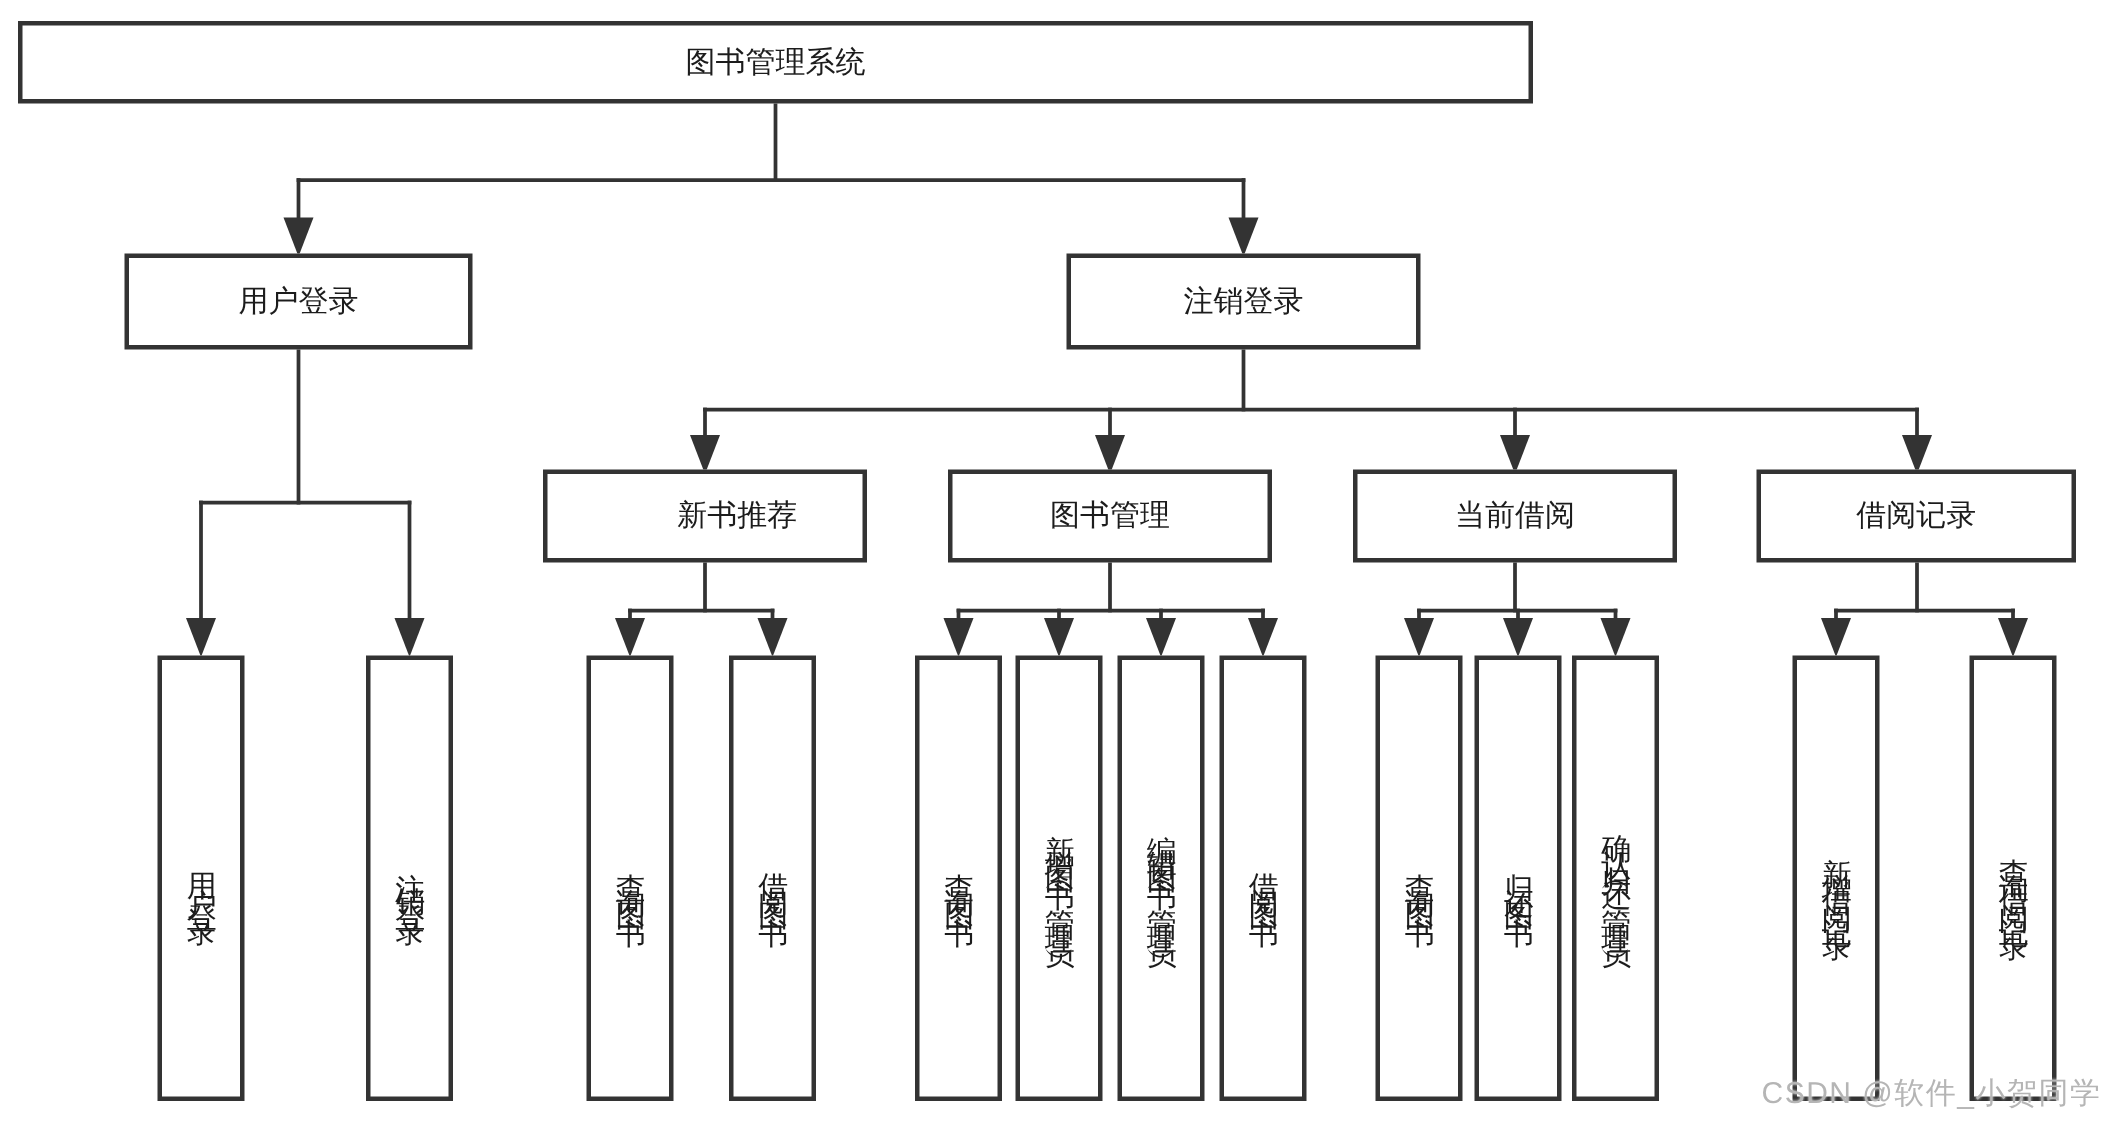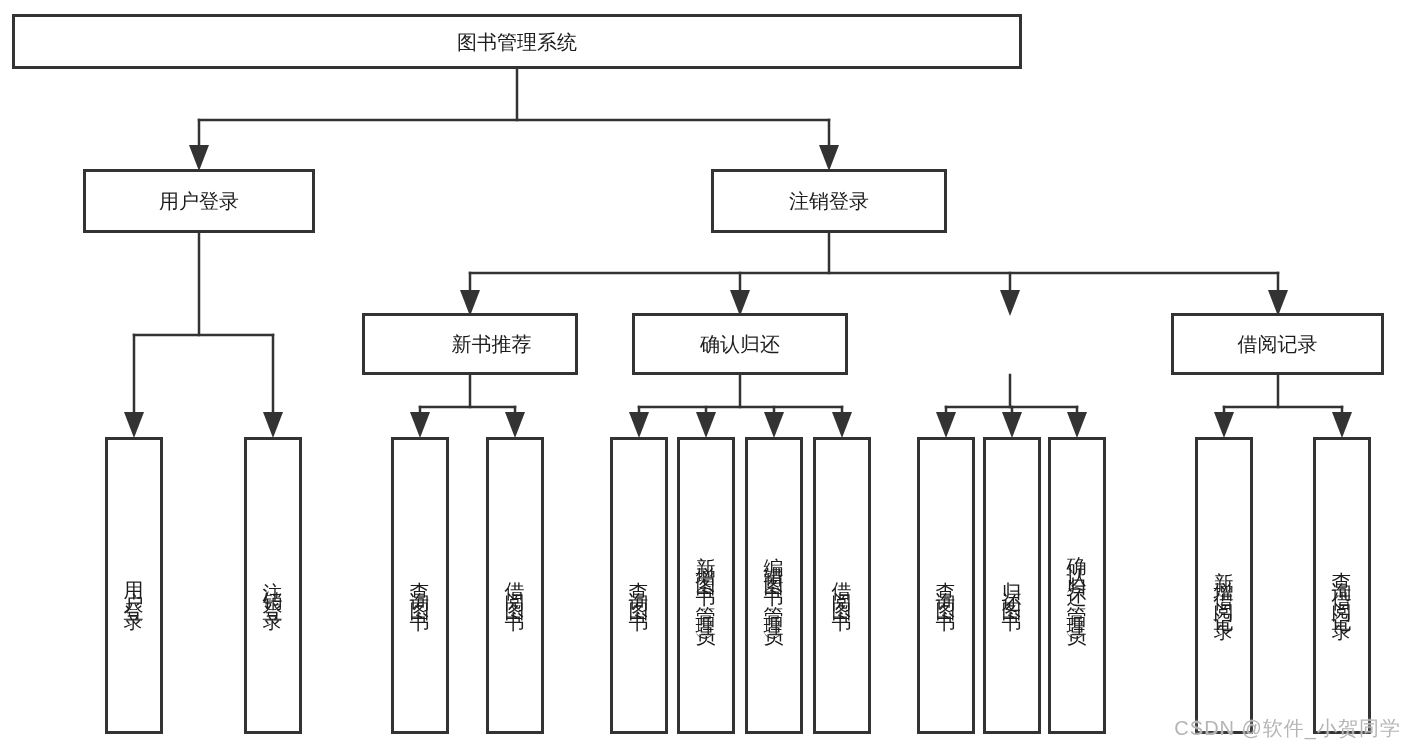--- a/index.html
+++ b/index.html
@@ -113,21 +113,22 @@
       <polygon points="1332,412 1352,412 1342,438"></polygon>
     </g>
   </svg>
 
   <div class="box" style="left:12px;top:14px;width:1010px;height:55px;">图书管理系统</div>
 
   <div class="box" style="left:83px;top:169px;width:232px;height:64px;">用户登录</div>
   <div class="box" style="left:711px;top:169px;width:236px;height:64px;">注销登录</div>
 
   <div class="box" style="left:362px;top:313px;width:216px;height:62px;padding-left:43px;">新书推荐</div>
-  <div class="box" style="left:632px;top:313px;width:216px;height:62px;">确认归还</div>
+  <div class="box" style="left:632px;top:313px;width:216px;height:62px;">图书管理</div>
+  <div class="box" style="left:902px;top:313px;width:216px;height:62px;">当前借阅</div>
   <div class="box" style="left:1171px;top:313px;width:213px;height:62px;">借阅记录</div>
 
   <div class="box v" style="left:105px;top:437px;width:58px;height:297px;">用户登录</div>
   <div class="box v" style="left:244px;top:437px;width:58px;height:297px;">注销登录</div>
 
   <div class="box v" style="left:391px;top:437px;width:58px;height:297px;">查询图书</div>
   <div class="box v" style="left:486px;top:437px;width:58px;height:297px;">借阅图书</div>
 
   <div class="box v" style="left:610px;top:437px;width:58px;height:297px;">查询图书</div>
   <div class="box v" style="left:677px;top:437px;width:58px;height:297px;">新增图书（管理员）</div>

